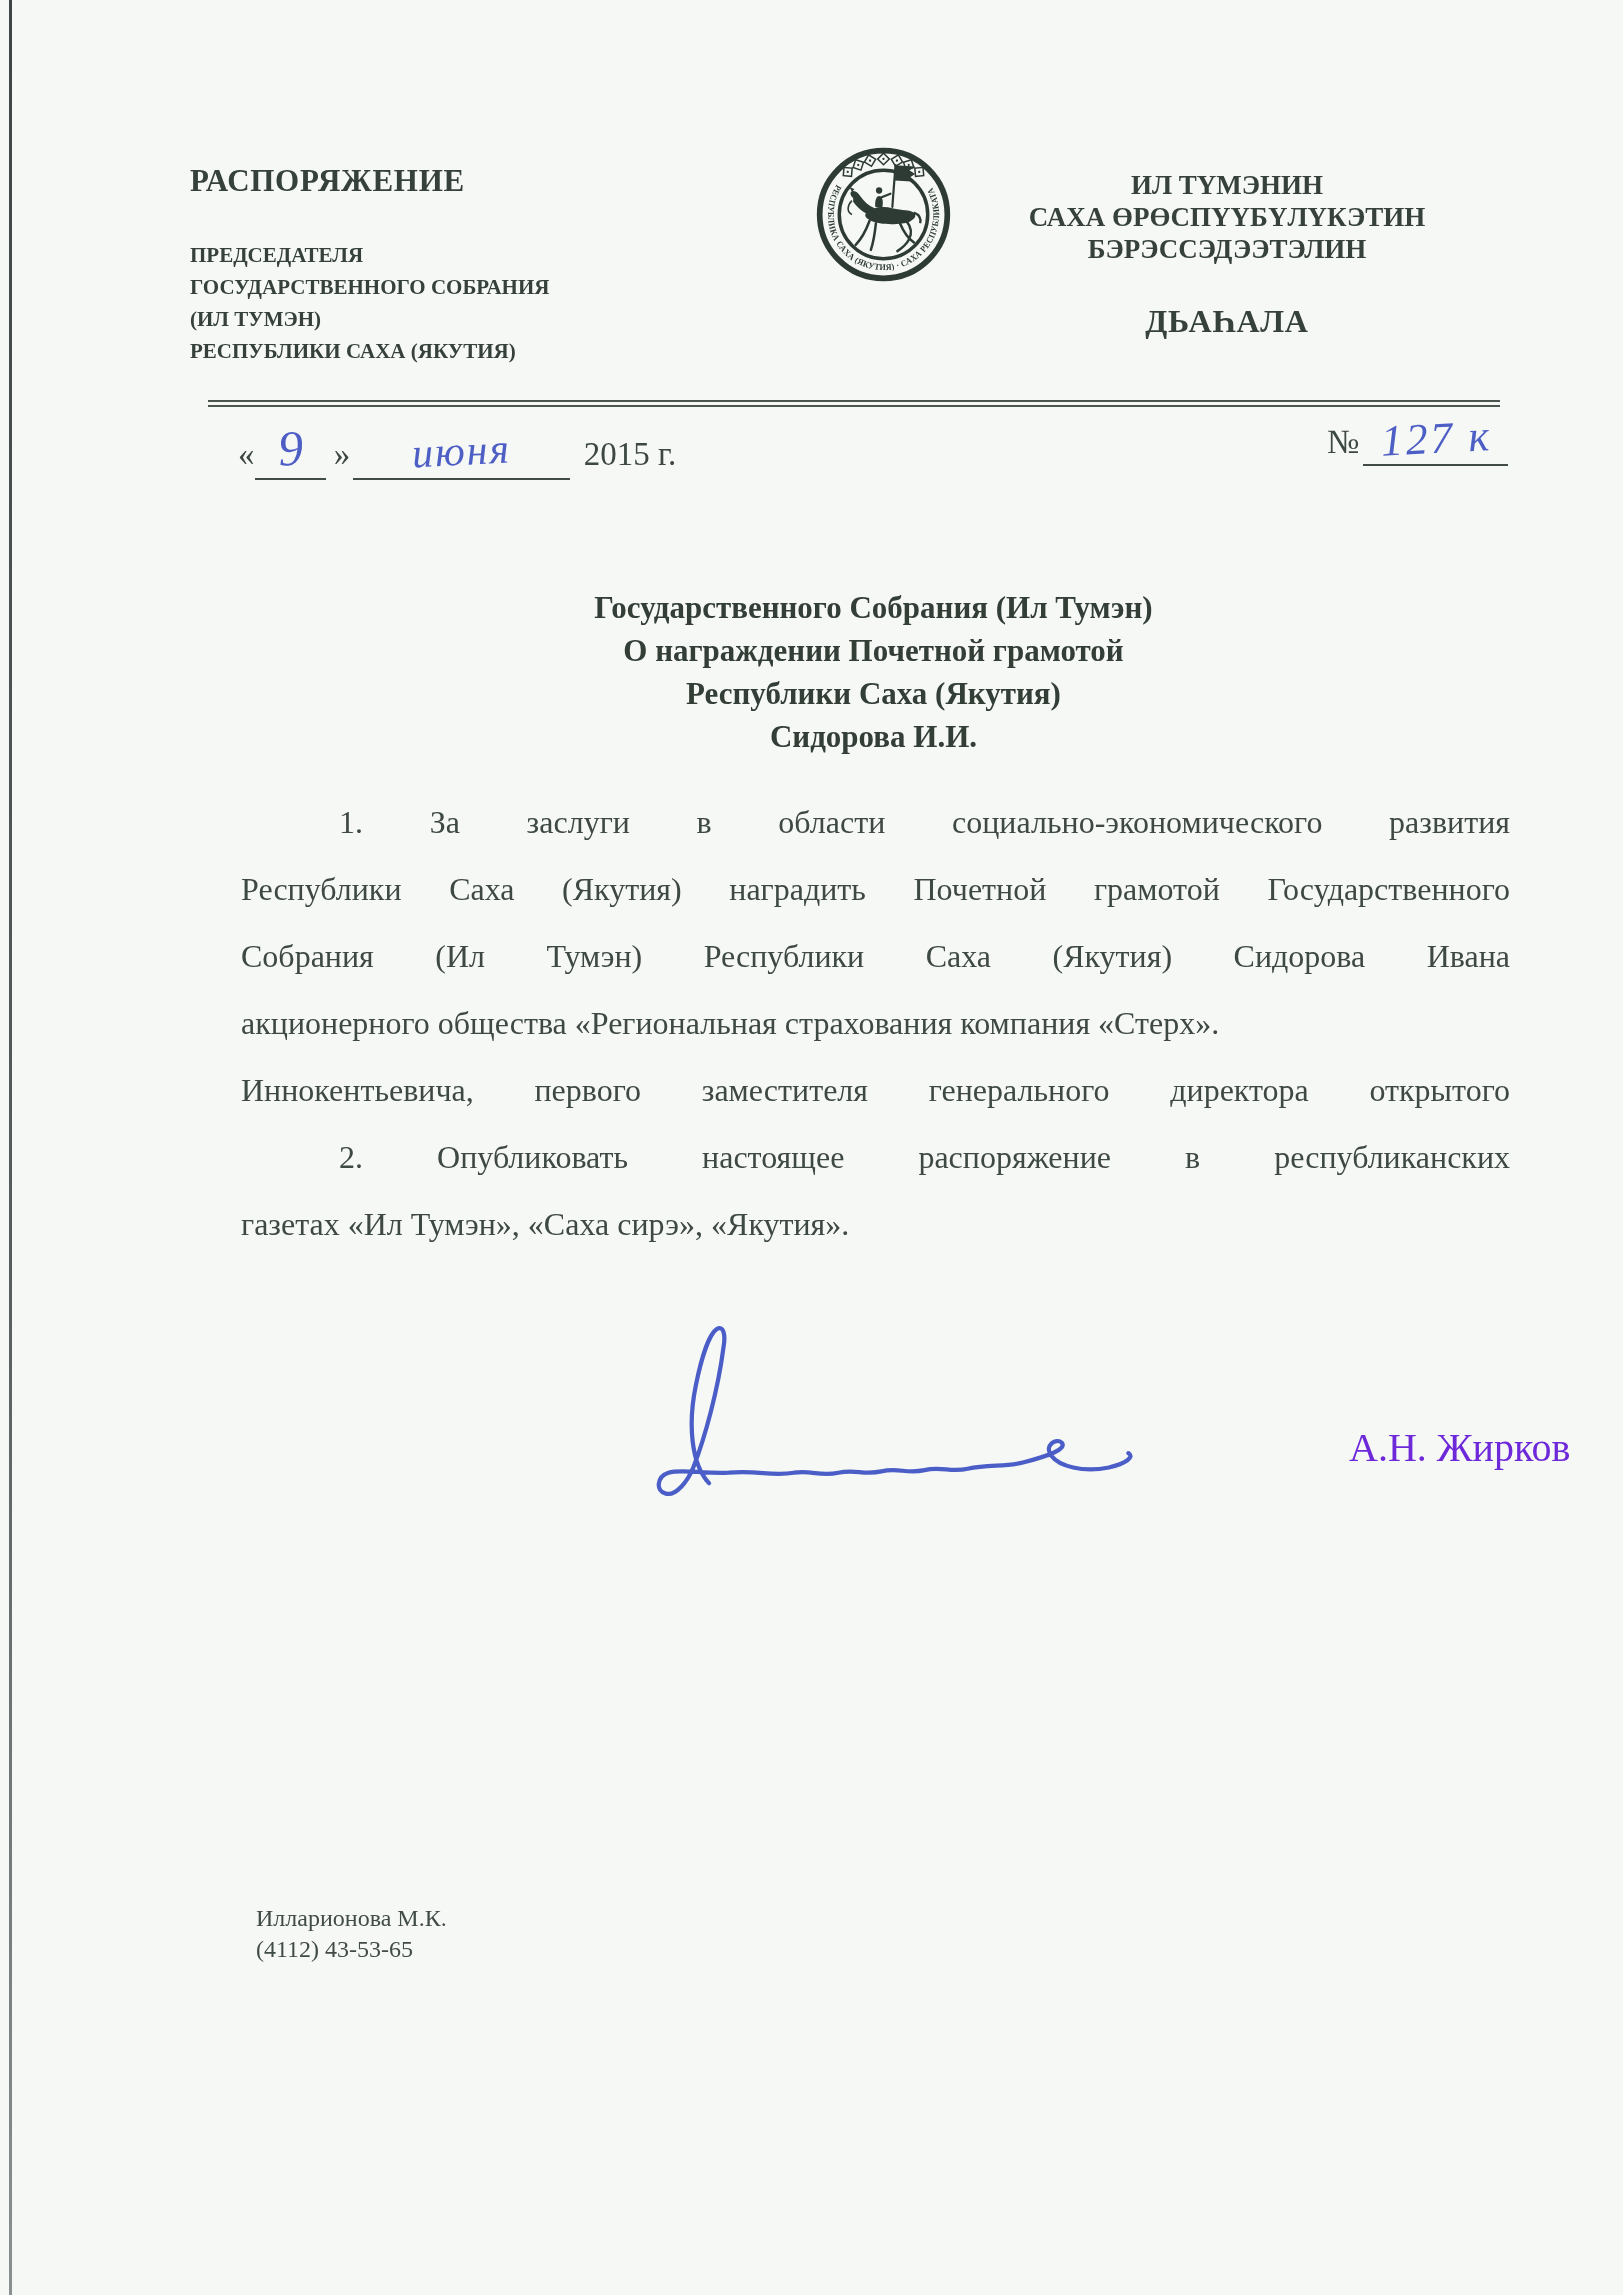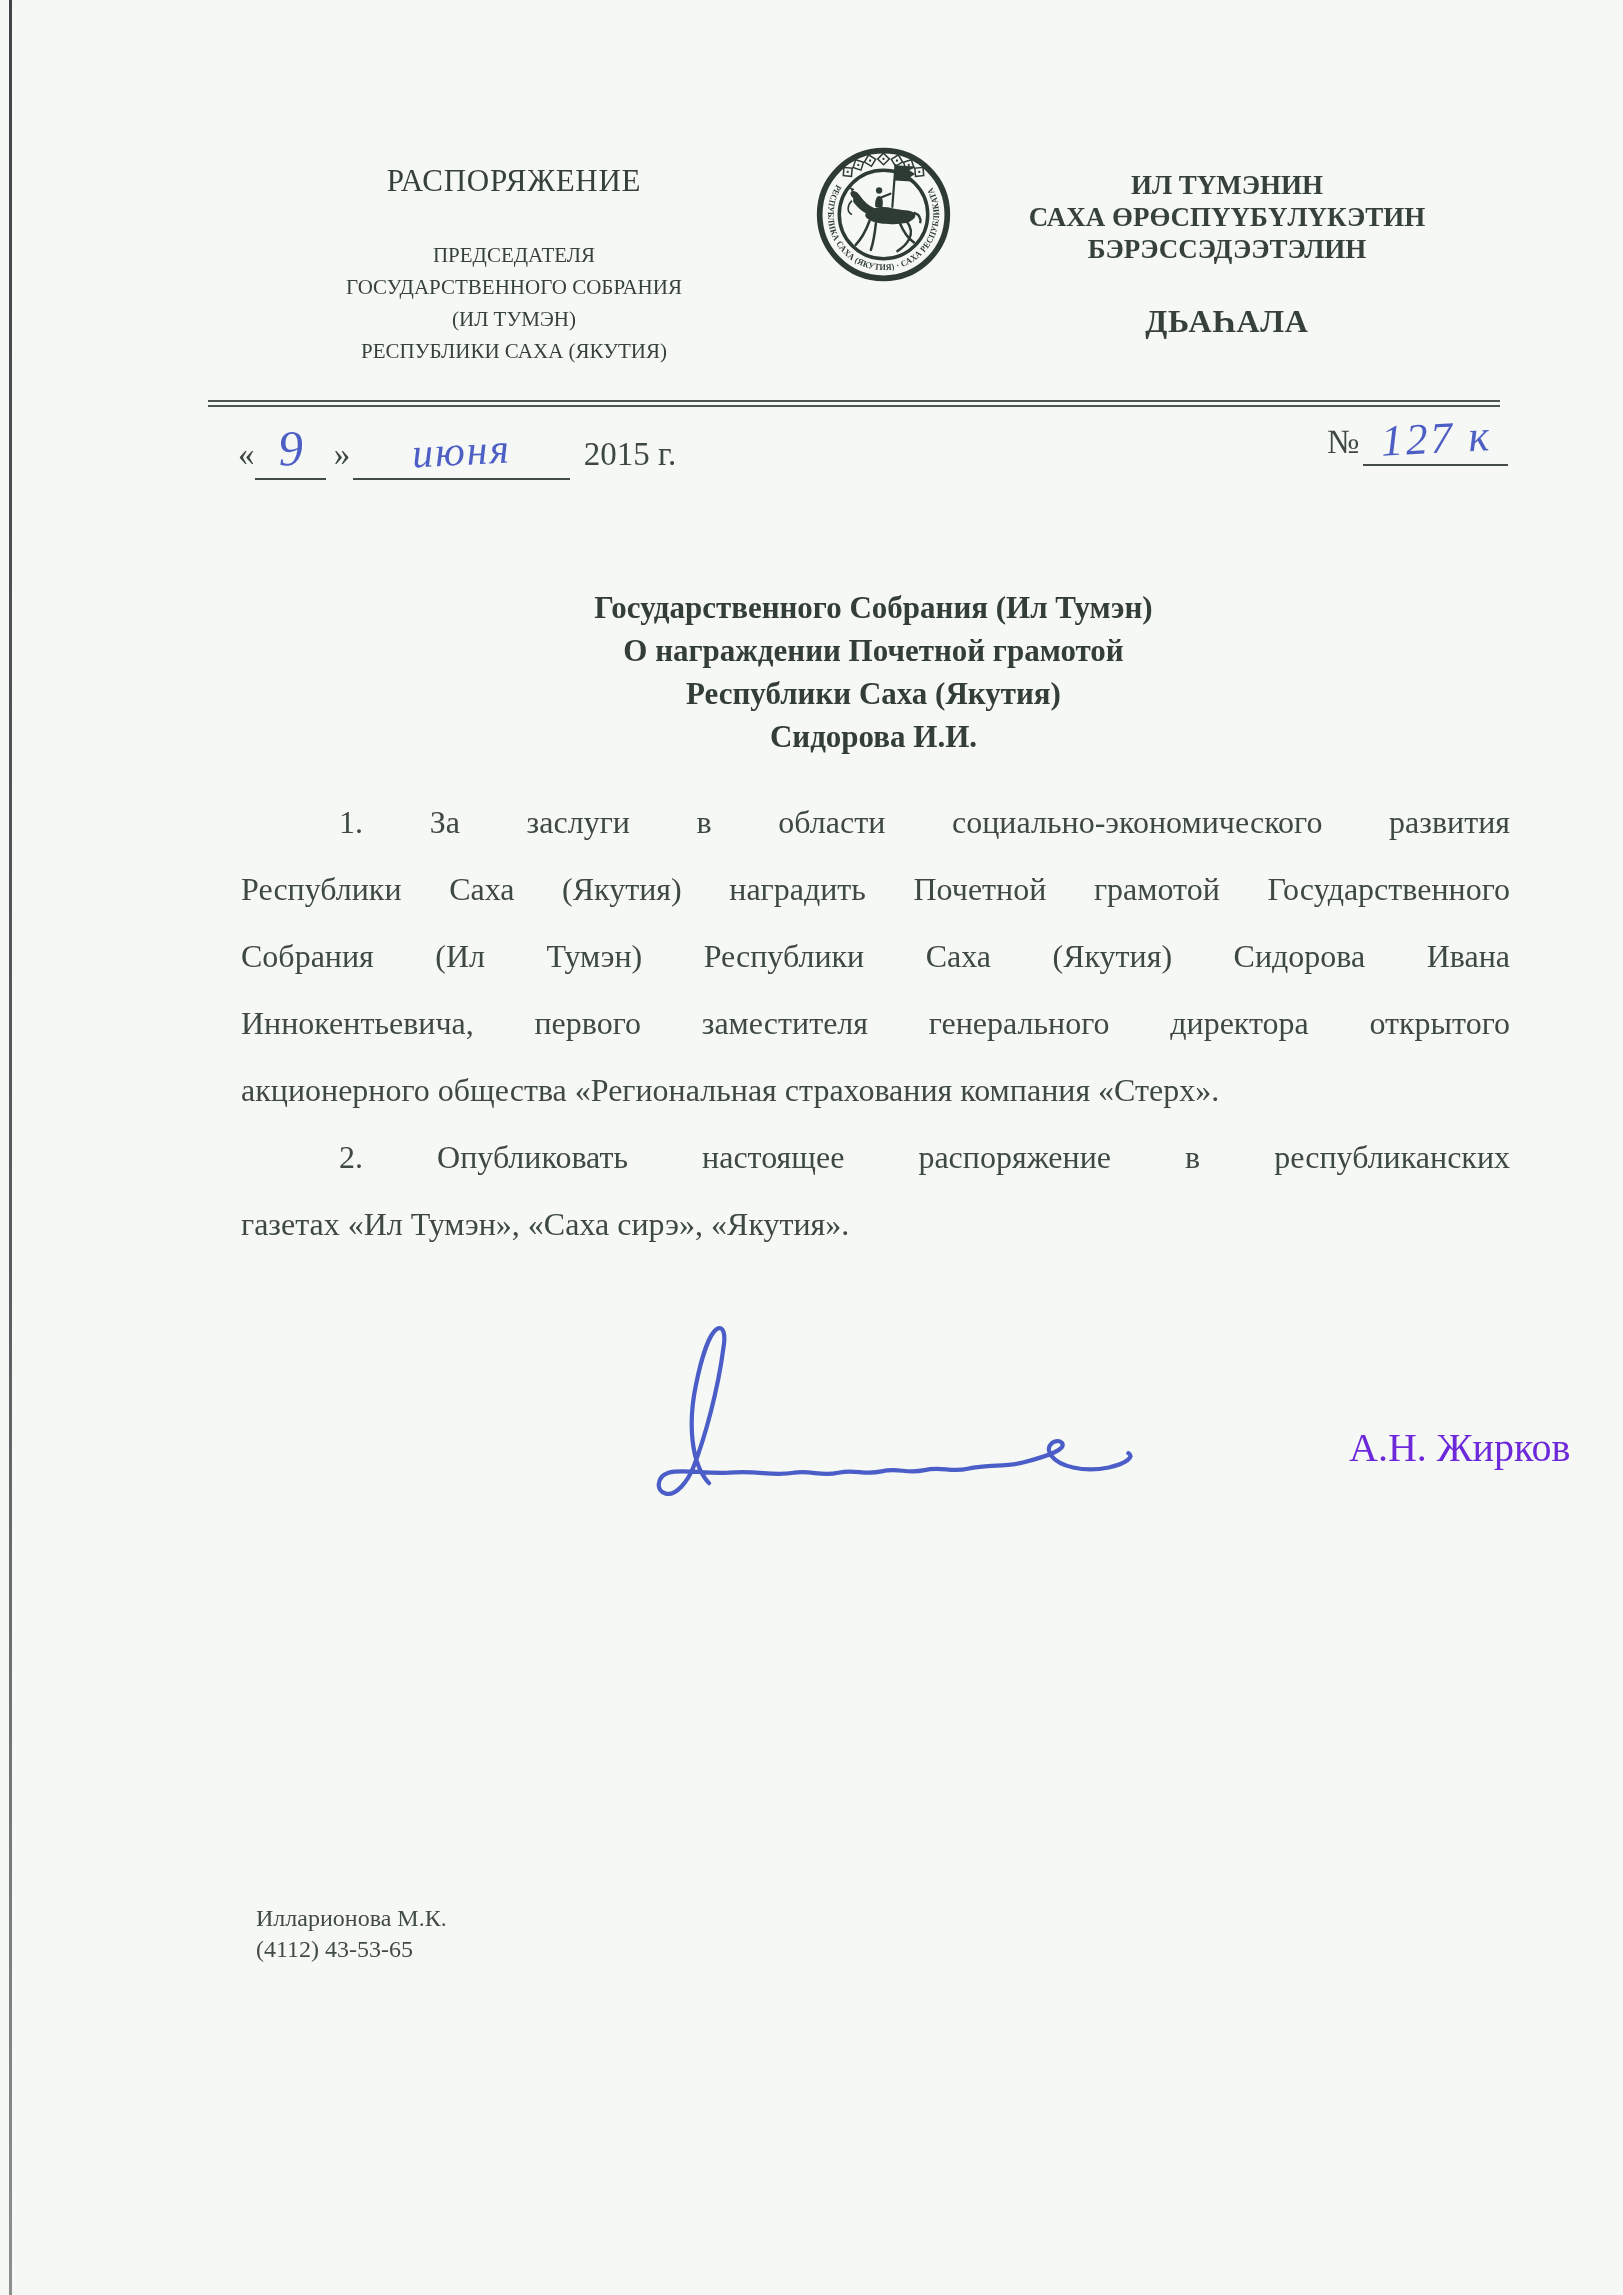--- a/index.html
+++ b/index.html
@@ -10,21 +10,21 @@
     font-family:"Liberation Serif","DejaVu Serif",serif;
     color:#3c4740;
     overflow:hidden;
   }
   
   .scan-edge{
     position:absolute;left:9.2px;top:0;width:3.3px;height:100%;
     background:linear-gradient(to bottom,#3f4446 0%,#575c5e 55%,#8a8f90 100%);
   }
   
-  .hdr-left{position:absolute;left:190px;top:164px;width:648px;text-align:center;font-weight:normal;color:#35413a;}
+  .hdr-left{position:absolute;left:190px;top:164px;width:648px;text-align:left;font-weight:bold;color:#35413a;}
   .hdr-left .doc-type{font-size:31px;line-height:34px;letter-spacing:0.7px;}
   .hdr-left .issuer{margin-top:41px;font-size:21px;line-height:32px;}
   .hdr-right{position:absolute;left:962px;top:169px;width:530px;text-align:center;font-weight:bold;color:#35413a;}
   .hdr-right .issuer-sakha{font-size:27px;line-height:32px;}
   .hdr-right .doc-type-sakha{margin-top:38px;font-size:32px;letter-spacing:0.7px;}
   .emblem{position:absolute;left:814px;top:145px;width:139px;height:139px;}
   
   .rule{
     position:absolute;left:208px;top:400px;width:1292px;height:3.3px;
     border-top:2px solid #4b564e;border-bottom:2px solid #4b564e;
@@ -167,22 +167,22 @@
     <div>Государственного Собрания (Ил Тумэн)</div>
     <div>О награждении Почетной грамотой</div>
     <div>Республики Саха (Якутия)</div>
     <div>Сидорова И.И.</div>
   </div>
 
   <div class="body-block">
     <div class="bline jl jfirst">1. За заслуги в области социально-экономического развития</div>
     <div class="bline jl">Республики Саха (Якутия) наградить Почетной грамотой Государственного</div>
     <div class="bline jl">Собрания (Ил Тумэн) Республики Саха (Якутия) Сидорова Ивана</div>
+    <div class="bline jlast">акционерного общества «Региональная страхования компания «Стерх».</div>
     <div class="bline jl">Иннокентьевича, первого заместителя генерального директора открытого</div>
-    <div class="bline jlast">акционерного общества «Региональная страхования компания «Стерх».</div>
     <div class="bline jl jfirst">2. Опубликовать настоящее распоряжение в республиканских</div>
     <div class="bline jlast">газетах «Ил Тумэн», «Саха сирэ», «Якутия».</div>
   </div>
 
   <svg class="sig" viewBox="0 0 850 300">
     <path fill="none" stroke="#4b5ec8" stroke-width="6.5" stroke-linecap="round" stroke-linejoin="round" d="M 128,262
              C 100,232 96,170 108,112
              C 116,72 128,34 140,26
              C 150,20 154,34 150,56
              C 142,118 122,192 104,238

